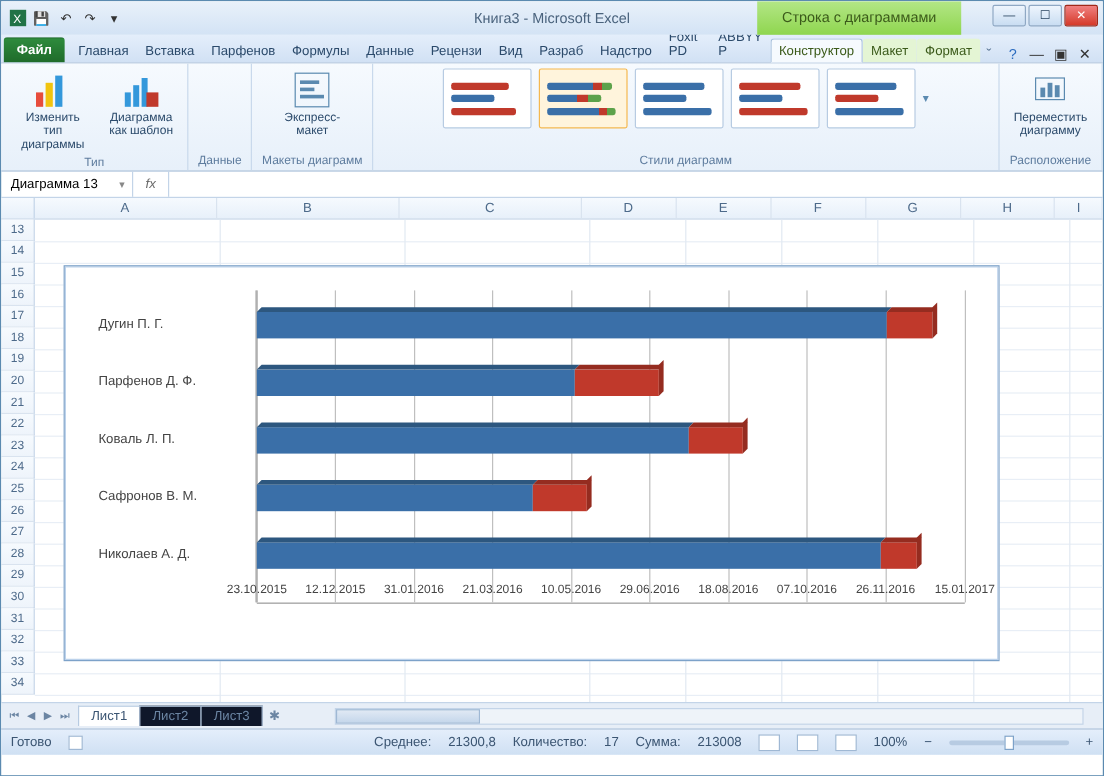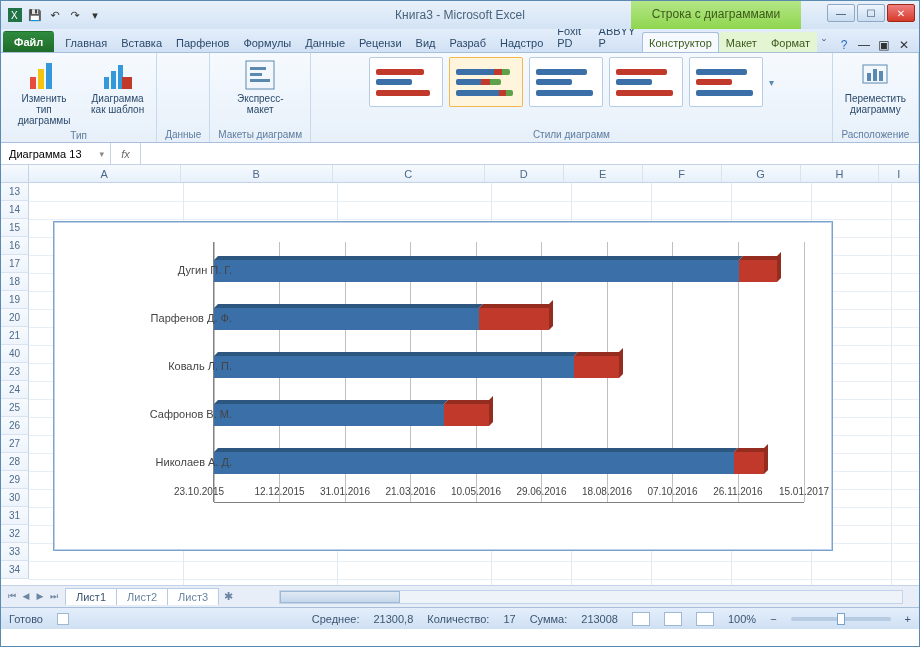--- a/index.html
+++ b/index.html
@@ -48,34 +48,34 @@
   .rh { height:18px; border-bottom:1px solid #d9e3ef; border-right:1px solid #c3d4e8; text-align:center; font-size:10px; color:#4d6a8a; line-height:18px; background:linear-gradient(#f6fafe,#eef4fb);}
   .gridlines { position:absolute; left:28px; right:0; top:0; bottom:0;}
   .vline { position:absolute; top:0; bottom:0; width:1px; background:#e1e9f2;}
   .hline { position:absolute; left:0; right:0; height:1px; background:#e8eef6;}
   
   .chart-obj { position:absolute; left:52px; top:38px; width:780px; height:330px; background:#fff; border:1px solid #7da2c9; box-shadow:0 0 0 1px #bcd2eb inset;}
   .plot { position:absolute; left:160px; top:20px; width:590px; height:260px;}
   .plot-back { position:absolute; left:0; top:0; right:0; bottom:0; background:#fff;}
   .plot-grid { position:absolute; left:0; top:0; right:0; bottom:0;}
   .plot-grid .pv { position:absolute; top:0; bottom:0; width:1px; background:#bfbfbf;}
-  .cat-label { position:absolute; right:600px; width:150px; text-align:right; font-size:11px; color:#444;}
+  .cat-label { position:absolute; right:600px; width:150px; font-size:11px; color:#444;}
   .bar-row { position:absolute; left:0; height:22px;}
   .bar-seg { position:absolute; top:0; bottom:0;}
   .bar3d-top { position:absolute; height:4px; top:-4px; transform:skewX(-45deg); transform-origin:bottom left;}
   .bar3d-end { position:absolute; width:4px; top:-4px; bottom:0; right:-4px; transform:skewY(-45deg); transform-origin:top left;}
   .x-tick { position:absolute; top:264px; font-size:10px; color:#444; transform:translateX(-50%); white-space:nowrap;}
   .y-axis { position:absolute; left:159px; top:20px; width:1px; height:260px; background:#808080;}
   .x-axis { position:absolute; left:160px; top:280px; width:590px; height:1px; background:#808080;}
   
   .sheet-tabs { height:22px; background:#e7eef7; border-top:1px solid #c3d4e8; display:flex; align-items:center;}
   .nav-arrows { display:flex; gap:0; padding:0 4px;}
   .nav-arrows span { width:14px; text-align:center; color:#6b85a3; font-size:9px; cursor:pointer;}
   .stab { padding:2px 10px; font-size:11px; background:#fff; border:1px solid #b7cbe2; border-bottom:none; margin-right:-1px; color:#3b5572;}
-  .stab.inactive { background:#ffffff; color:#6b85a3;}
+  .stab.inactive { background:#0f172a; color:#6b85a3;}
   .hscroll { flex:1; height:14px; margin:0 16px 0 40px; background:#eef3f9; border:1px solid #c3d4e8; position:relative;}
   .hscroll .thumb { position:absolute; left:0; width:120px; top:0; bottom:0; background:linear-gradient(#e0e9f4,#c5d7eb); border:1px solid #9fb8d4;}
   
   .status { height:22px; background:linear-gradient(#e4eefb,#cfe0f3); border-top:1px solid #a7bfda; display:flex; align-items:center; font-size:11px; color:#3b5572; padding:0 8px; gap:14px;}
   .status .spacer { flex:1;}
   .viewbtn { width:18px; height:14px; border:1px solid #9fb8d4; background:#fff; display:inline-block;}
   .zoom-slider { width:100px; height:4px; background:#b7cbe2; position:relative; border-radius:2px;}
   .zoom-slider .zt { position:absolute; width:8px; height:12px; background:#fff; border:1px solid #7da2c9; top:-4px; left:46px;}
   svg { display:block;}
 </style>
@@ -257,21 +257,21 @@
     <div class="rh-col" id="rowheads">
         <div class="rh">13</div>
         <div class="rh">14</div>
         <div class="rh">15</div>
         <div class="rh">16</div>
         <div class="rh">17</div>
         <div class="rh">18</div>
         <div class="rh">19</div>
         <div class="rh">20</div>
         <div class="rh">21</div>
-        <div class="rh">40</div>
+        <div class="rh">22</div>
         <div class="rh">23</div>
         <div class="rh">24</div>
         <div class="rh">25</div>
         <div class="rh">26</div>
         <div class="rh">27</div>
         <div class="rh">28</div>
         <div class="rh">29</div>
         <div class="rh">30</div>
         <div class="rh">31</div>
         <div class="rh">32</div>
@@ -377,21 +377,21 @@
           </div>
       </div>
       <div id="catlabels">
           <div class="cat-label" style="top:234px">Николаев А. Д.</div>
           <div class="cat-label" style="top:186px">Сафронов В. М.</div>
           <div class="cat-label" style="top:138px">Коваль Л. П.</div>
           <div class="cat-label" style="top:90px">Парфенов Д. Ф.</div>
           <div class="cat-label" style="top:42px">Дугин П. Г.</div>
         </div>
       <div id="xticks">
-          <div class="x-tick" style="left:145px">23.10.2015</div>
+          <div class="x-tick" style="left:160px">23.10.2015</div>
           <div class="x-tick" style="left:225.49px">12.12.2015</div>
           <div class="x-tick" style="left:290.98px">31.01.2016</div>
           <div class="x-tick" style="left:356.46999999999997px">21.03.2016</div>
           <div class="x-tick" style="left:421.96px">10.05.2016</div>
           <div class="x-tick" style="left:487.45000000000005px">29.06.2016</div>
           <div class="x-tick" style="left:552.9399999999999px">18.08.2016</div>
           <div class="x-tick" style="left:618.4300000000001px">07.10.2016</div>
           <div class="x-tick" style="left:683.92px">26.11.2016</div>
           <div class="x-tick" style="left:750px">15.01.2017</div>
         </div>

